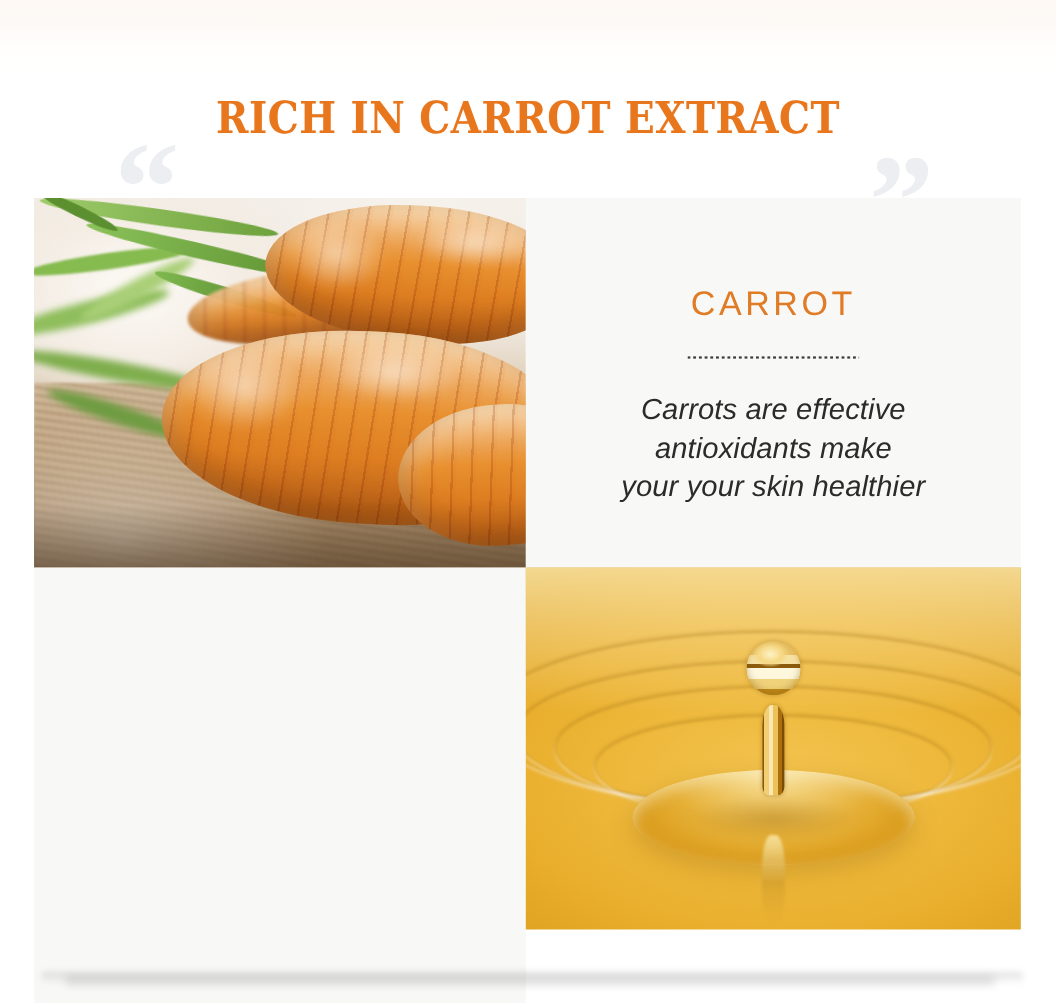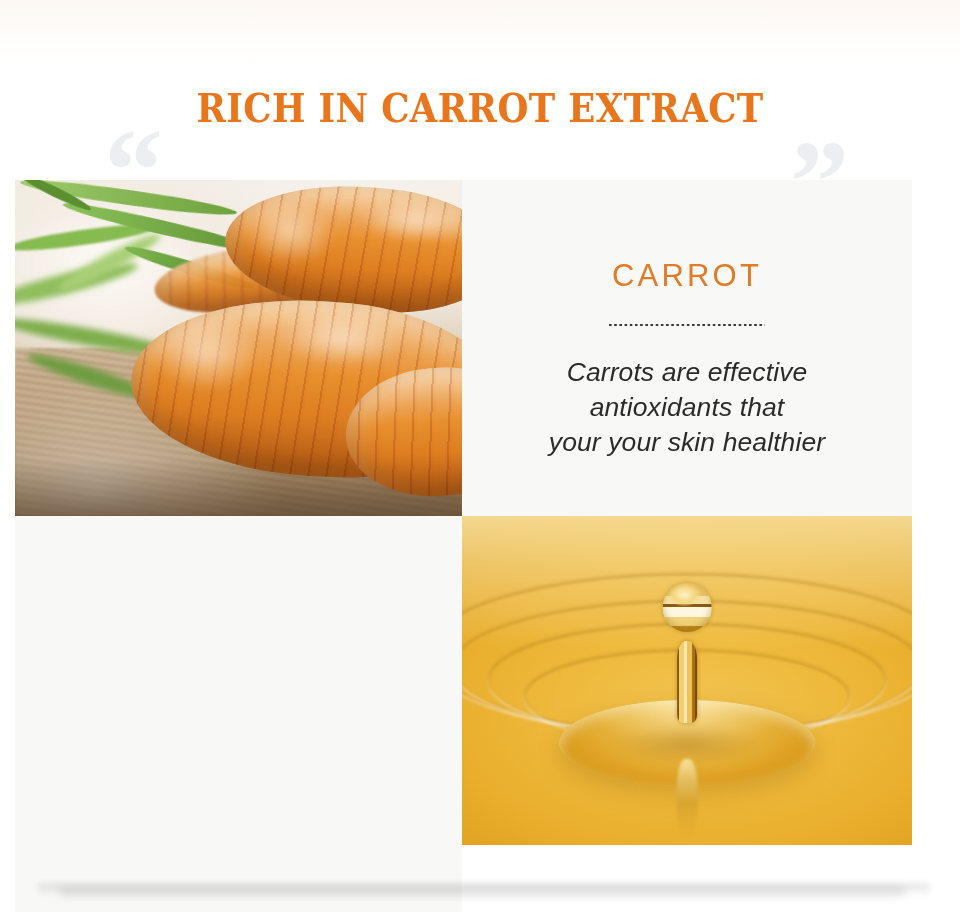--- a/index.html
+++ b/index.html
@@ -88,21 +88,21 @@
     line-height: 1;
     transform: scaleX(0.885);
     transform-origin: 50% 50%;
     white-space: nowrap;
     text-shadow: 0 0 1px rgba(232,118,28,0.35);
   }
 
   
   #grid {
     position: absolute;
-    left: 15px;
+    left: 31px;
     top: 180px;
     width: 897px;
     height: 665px;
     display: grid;
     grid-template-columns: 447px 450px;
     grid-template-rows: 336px 329px;
   }
 
   .cell { position: relative; overflow: hidden; }
 
@@ -351,21 +351,21 @@
       <div class="carrot" style="left:74%; top:56%; width:40%; height:38%; transform:rotate(-4deg);">
         <div class="ridges"></div>
       </div>
     </div>
 
     <div class="cell text-cell" id="cell-carrot-text">
       <div class="ing-title">CARROT</div>
       <div class="dot-rule"></div>
       <div class="ing-body">
         <div>Carrots are effective</div>
-        <div>antioxidants that</div>
+        <div>antioxidants make</div>
         <div>your your skin healthier</div>
       </div>
     </div>
 
     <div class="cell text-cell" id="cell-glycerin-text">
 
       <div class="dot-rule"></div>
 
     </div>
 

